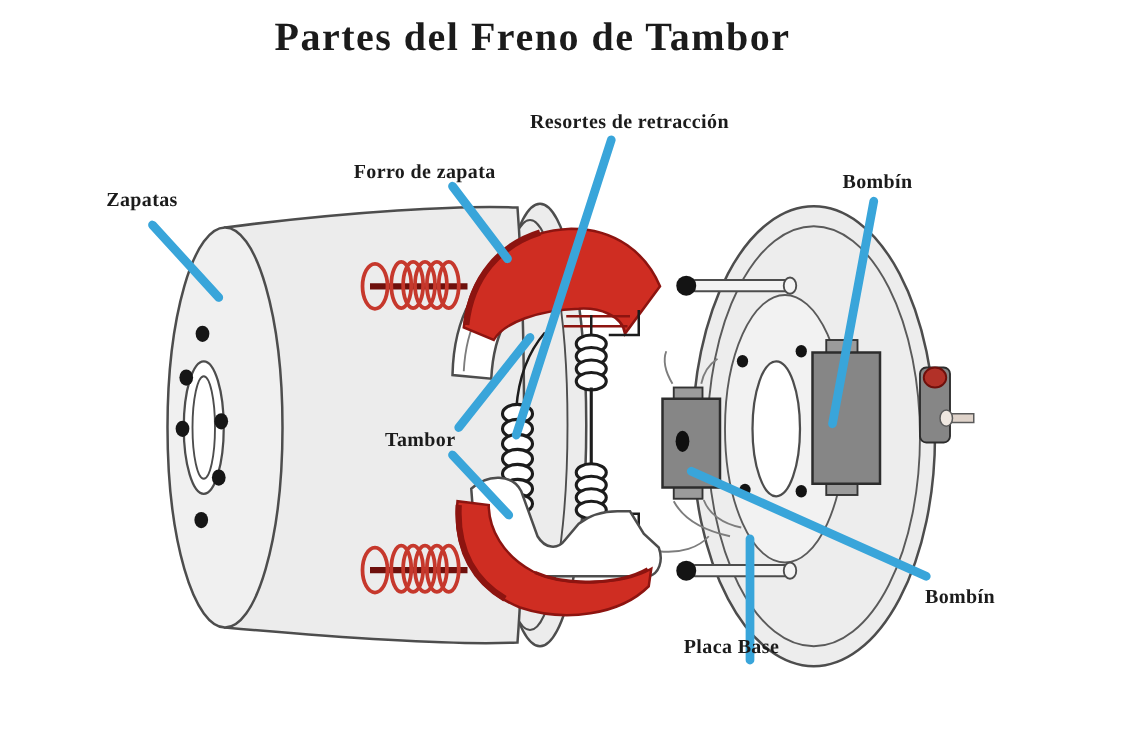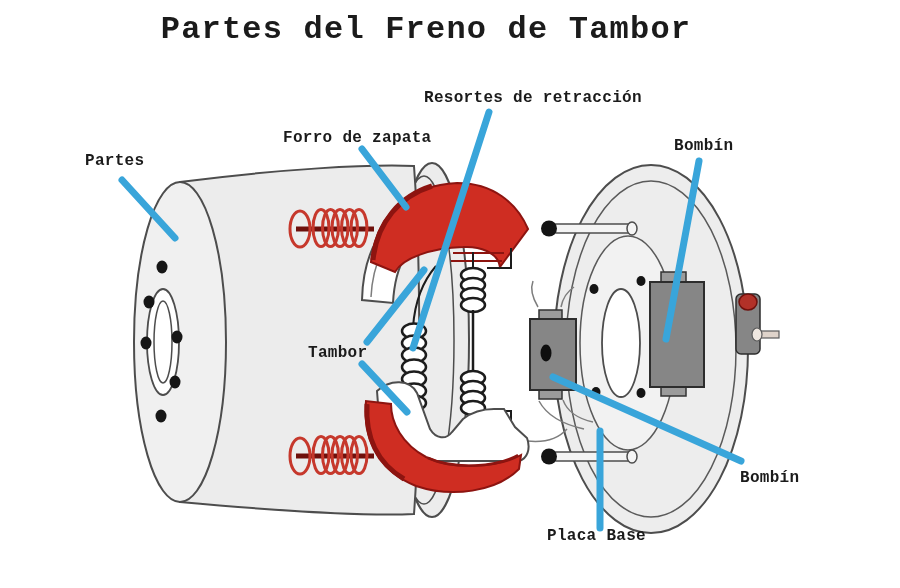--- a/index.html
+++ b/index.html
@@ -1,19 +1,19 @@
 <!DOCTYPE html>
 <html style="--background: #ffffff; --text: #1b1b1b; --leader-line: #39a5da; --lining-red: #cf2d22; --lining-dark-red: #8d1410; --spring-red: #c6382c; --metal-gray: #ececec; --cylinder-gray: #868686; --outline-gray: #4d4d4d;"><head>
 <meta charset="utf-8">
 <style>
   html,body { margin:0; padding:0; background:#ffffff; }
   .canvas {
     position:relative; width:852px; height:588px;
     background: var(--background, #ffffff);
-    font-family:Liberation Mono, monospace;
+    font-family:Liberation Serif, serif;
     overflow:hidden;
     border-radius:27px;
   }
   .diagram-svg { position:absolute; left:0; top:0; width:900px; height:588px; }
   .title {
     position:absolute; top:11px; left:0; width:100%;
     text-align:center; font-size:32px; font-weight:bold;
     letter-spacing:1.2px; color:var(--text,#1b1b1b);
   }
   .lbl {
@@ -176,20 +176,20 @@
       <line class="leader" x1="489" y1="112" x2="413" y2="348"></line>
       <line class="leader" x1="699" y1="161" x2="666" y2="339"></line>
       <line class="leader" x1="367" y1="342" x2="424" y2="270"></line>
       <line class="leader" x1="362" y1="364" x2="407" y2="412"></line>
       <line class="leader" x1="553" y1="377" x2="741" y2="461"></line>
       <line class="leader" x1="600" y1="431" x2="600" y2="528"></line>
     </g>
   </svg>
 
   <div class="title">Partes del Freno de Tambor</div>
-  <div class="lbl" style="left:85px;  top:152px;">Partes</div>
+  <div class="lbl" style="left:85px;  top:152px;">Zapatas</div>
   <div class="lbl" style="left:424px; top:89px;">Resortes de retracción</div>
   <div class="lbl" style="left:283px; top:129px;">Forro de zapata</div>
   <div class="lbl" style="left:674px; top:137px;">Bombín</div>
   <div class="lbl" style="left:308px; top:344px;">Tambor</div>
   <div class="lbl" style="left:740px; top:469px;">Bombín</div>
-  <div class="lbl" style="left:547px; top:527px;">Placa Base</div>
+  <div class="lbl" style="left:547px; top:509px;">Placa Base</div>
 </div>
 
 </body></html>

